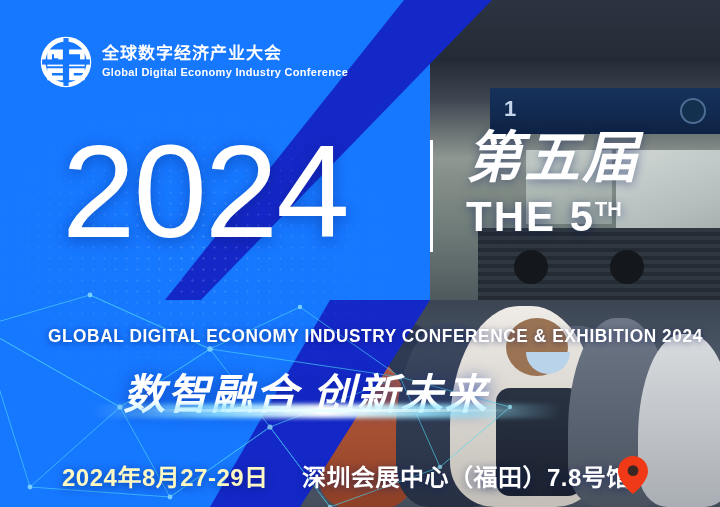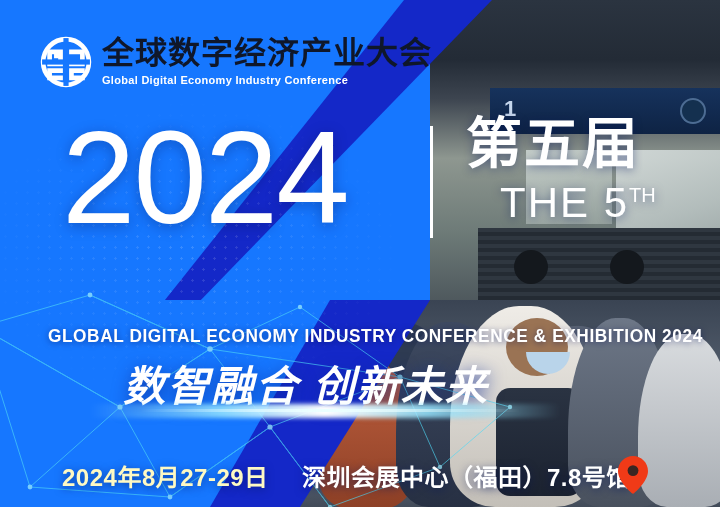--- a/index.html
+++ b/index.html
@@ -126,66 +126,66 @@
     position:absolute;left:140px;top:409px;width:380px;height:3px;pointer-events:none;
     background:linear-gradient(90deg,rgba(255,255,255,0),#eaffff 50%,rgba(255,255,255,0));
     filter:blur(.6px);
   }
 
   
   .logo{position:absolute;left:40px;top:36px;display:flex;align-items:center;gap:10px;}
   .logo-mark{width:52px;height:52px;flex:none;}
   .logo-words{display:flex;flex-direction:column;justify-content:center;}
   .logo-cn{
-    color:#0f172a;font-size:32px;font-weight:bold;line-height:1.05;
+    color:#ffffff;font-size:17px;font-weight:bold;line-height:1.05;
     letter-spacing:1px;white-space:nowrap;
   }
   .logo-en{
     color:#fff;font-size:11px;font-weight:bold;line-height:1.3;
     letter-spacing:.3px;white-space:nowrap;margin-top:2px;
   }
 
   
-  .hero{position:absolute;left:0;top:114px;width:620px;height:140px;}
+  .hero{position:absolute;left:0;top:128px;width:620px;height:140px;}
   .year{
     position:absolute;left:62px;top:-2px;
     color:#fff;font-size:132px;line-height:1;font-weight:300;
     letter-spacing:-2px;
     text-shadow:0 3px 14px rgba(3,20,90,.35);
   }
   .divider{
     position:absolute;left:430px;top:12px;width:3px;height:112px;background:#fff;
   }
   .hero-right{position:absolute;left:466px;top:2px;}
   .edition-cn{
     color:#fff;font-size:56px;font-weight:bold;line-height:1;letter-spacing:2px;
-    white-space:nowrap;text-shadow:0 2px 10px rgba(3,20,90,.45);
+    white-space:nowrap;text-shadow:0 2px 10px rgba(3,20,90,.45);font-style:italic;
   }
   .edition-en{
-    color:#fff;font-size:42px;font-weight:400;line-height:1;margin-top:10px;
-    letter-spacing:2px;white-space:nowrap;text-shadow:0 2px 10px rgba(3,20,90,.5);margin-left:34px;
+    color:#fff;font-size:42px;font-weight:700;line-height:1;margin-top:10px;
+    letter-spacing:2px;white-space:nowrap;text-shadow:0 2px 10px rgba(3,20,90,.5);
   }
   .edition-en sup{font-size:20px;vertical-align:super;letter-spacing:0;}
 
   
   .title-cn{
     position:absolute;left:46px;top:268px;width:660px;
     color:#fff;font-size:41px;font-weight:bold;line-height:1;
     letter-spacing:1.5px;white-space:nowrap;
     text-shadow:0 2px 10px rgba(3,20,90,.5);
   }
   .title-en{
     position:absolute;left:48px;top:328px;width:660px;
     color:#fff;font-size:17.5px;font-weight:bold;line-height:1;
     letter-spacing:.6px;white-space:nowrap;
     transform:scaleX(.985);transform-origin:left center;
     text-shadow:0 1px 6px rgba(3,20,90,.55);
   }
   .slogan{
-    position:absolute;left:0;top:366px;width:612px;text-align:center;
+    position:absolute;left:0;top:374px;width:612px;text-align:center;
     color:#fff;font-size:42px;font-weight:bold;line-height:1;
     letter-spacing:2px;font-style:italic;
     text-shadow:0 3px 16px rgba(10,40,150,.65);
   }
 
   
   .infobar{
     position:absolute;left:0;bottom:0;width:720px;height:64px;
     display:flex;align-items:center;
   }

